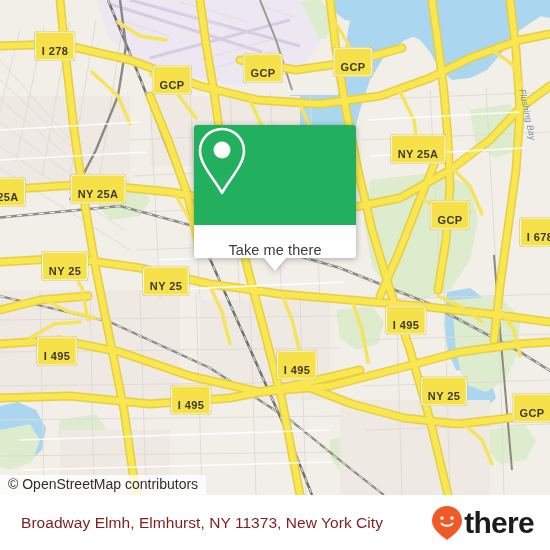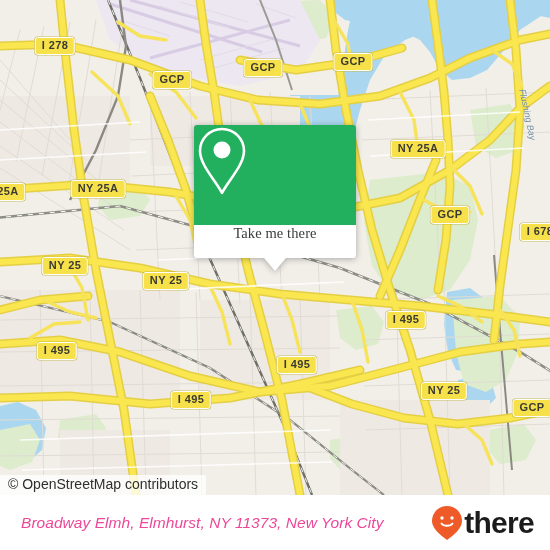--- a/index.html
+++ b/index.html
@@ -20,21 +20,21 @@
   
   .shield{
     position:absolute;
     background:#f7e14a;
     border:1.5px solid #ffffff;
     border-radius:3px;
     color:#3a3a32;
     font-size:11px;
     font-weight:bold;
     letter-spacing:.4px;
-    padding:1px 6px 2px 6px;
+    padding:12px 6px 2px 6px;
     line-height:13px;
     white-space:nowrap;
     box-shadow:0 0 0 .5px rgba(190,175,60,.8);
     transform:translate(-50%,-50%);
     font-family:"Liberation Sans","DejaVu Sans",sans-serif;
     text-align:right;
   }
   .waterlabel{
     position:absolute;
     color:#7491a8;
@@ -64,48 +64,46 @@
   #popup-image{
     width:162px;height:100px;
     background:#22b05e;
     border-radius:3px 3px 0 0;
     display:flex;align-items:center;justify-content:center;
   }
   #popup-label{
     width:162px;height:33px;
     background:#ffffff;
     border-radius:0 0 3px 3px;
-    display:flex;align-items:flex-start;justify-content:center;
+    display:flex;align-items:flex-end;justify-content:center;
     color:#3b3b3b;
     font-size:14.5px;
     letter-spacing:.1px;
-    font-family:Liberation Serif, serif;
   }
   #popup-tail{
     position:absolute;left:50%;top:133px;
     width:0;height:0;
     transform:translateX(-50%);
     border-left:11px solid transparent;
     border-right:11px solid transparent;
     border-top:13px solid #ffffff;
   }
 
   
   #footer{
     position:absolute;left:0;top:495px;width:550px;height:55px;
     background:#ffffff;
     display:flex;align-items:center;
   }
   #footer-address{
     margin-left:21px;
-    color:#ec4899;
+    color:#7f1d1d;
     font-size:15.5px;
     white-space:nowrap;
     letter-spacing:.05px;
-    font-style:italic;
   }
   #brand{
     display:flex;align-items:center;
     margin-left:auto;margin-right:16px;
   }
   #brand-wordmark{
     color:#1c1c1c;
     font-size:30px;
     font-weight:bold;
     letter-spacing:-.7px;

